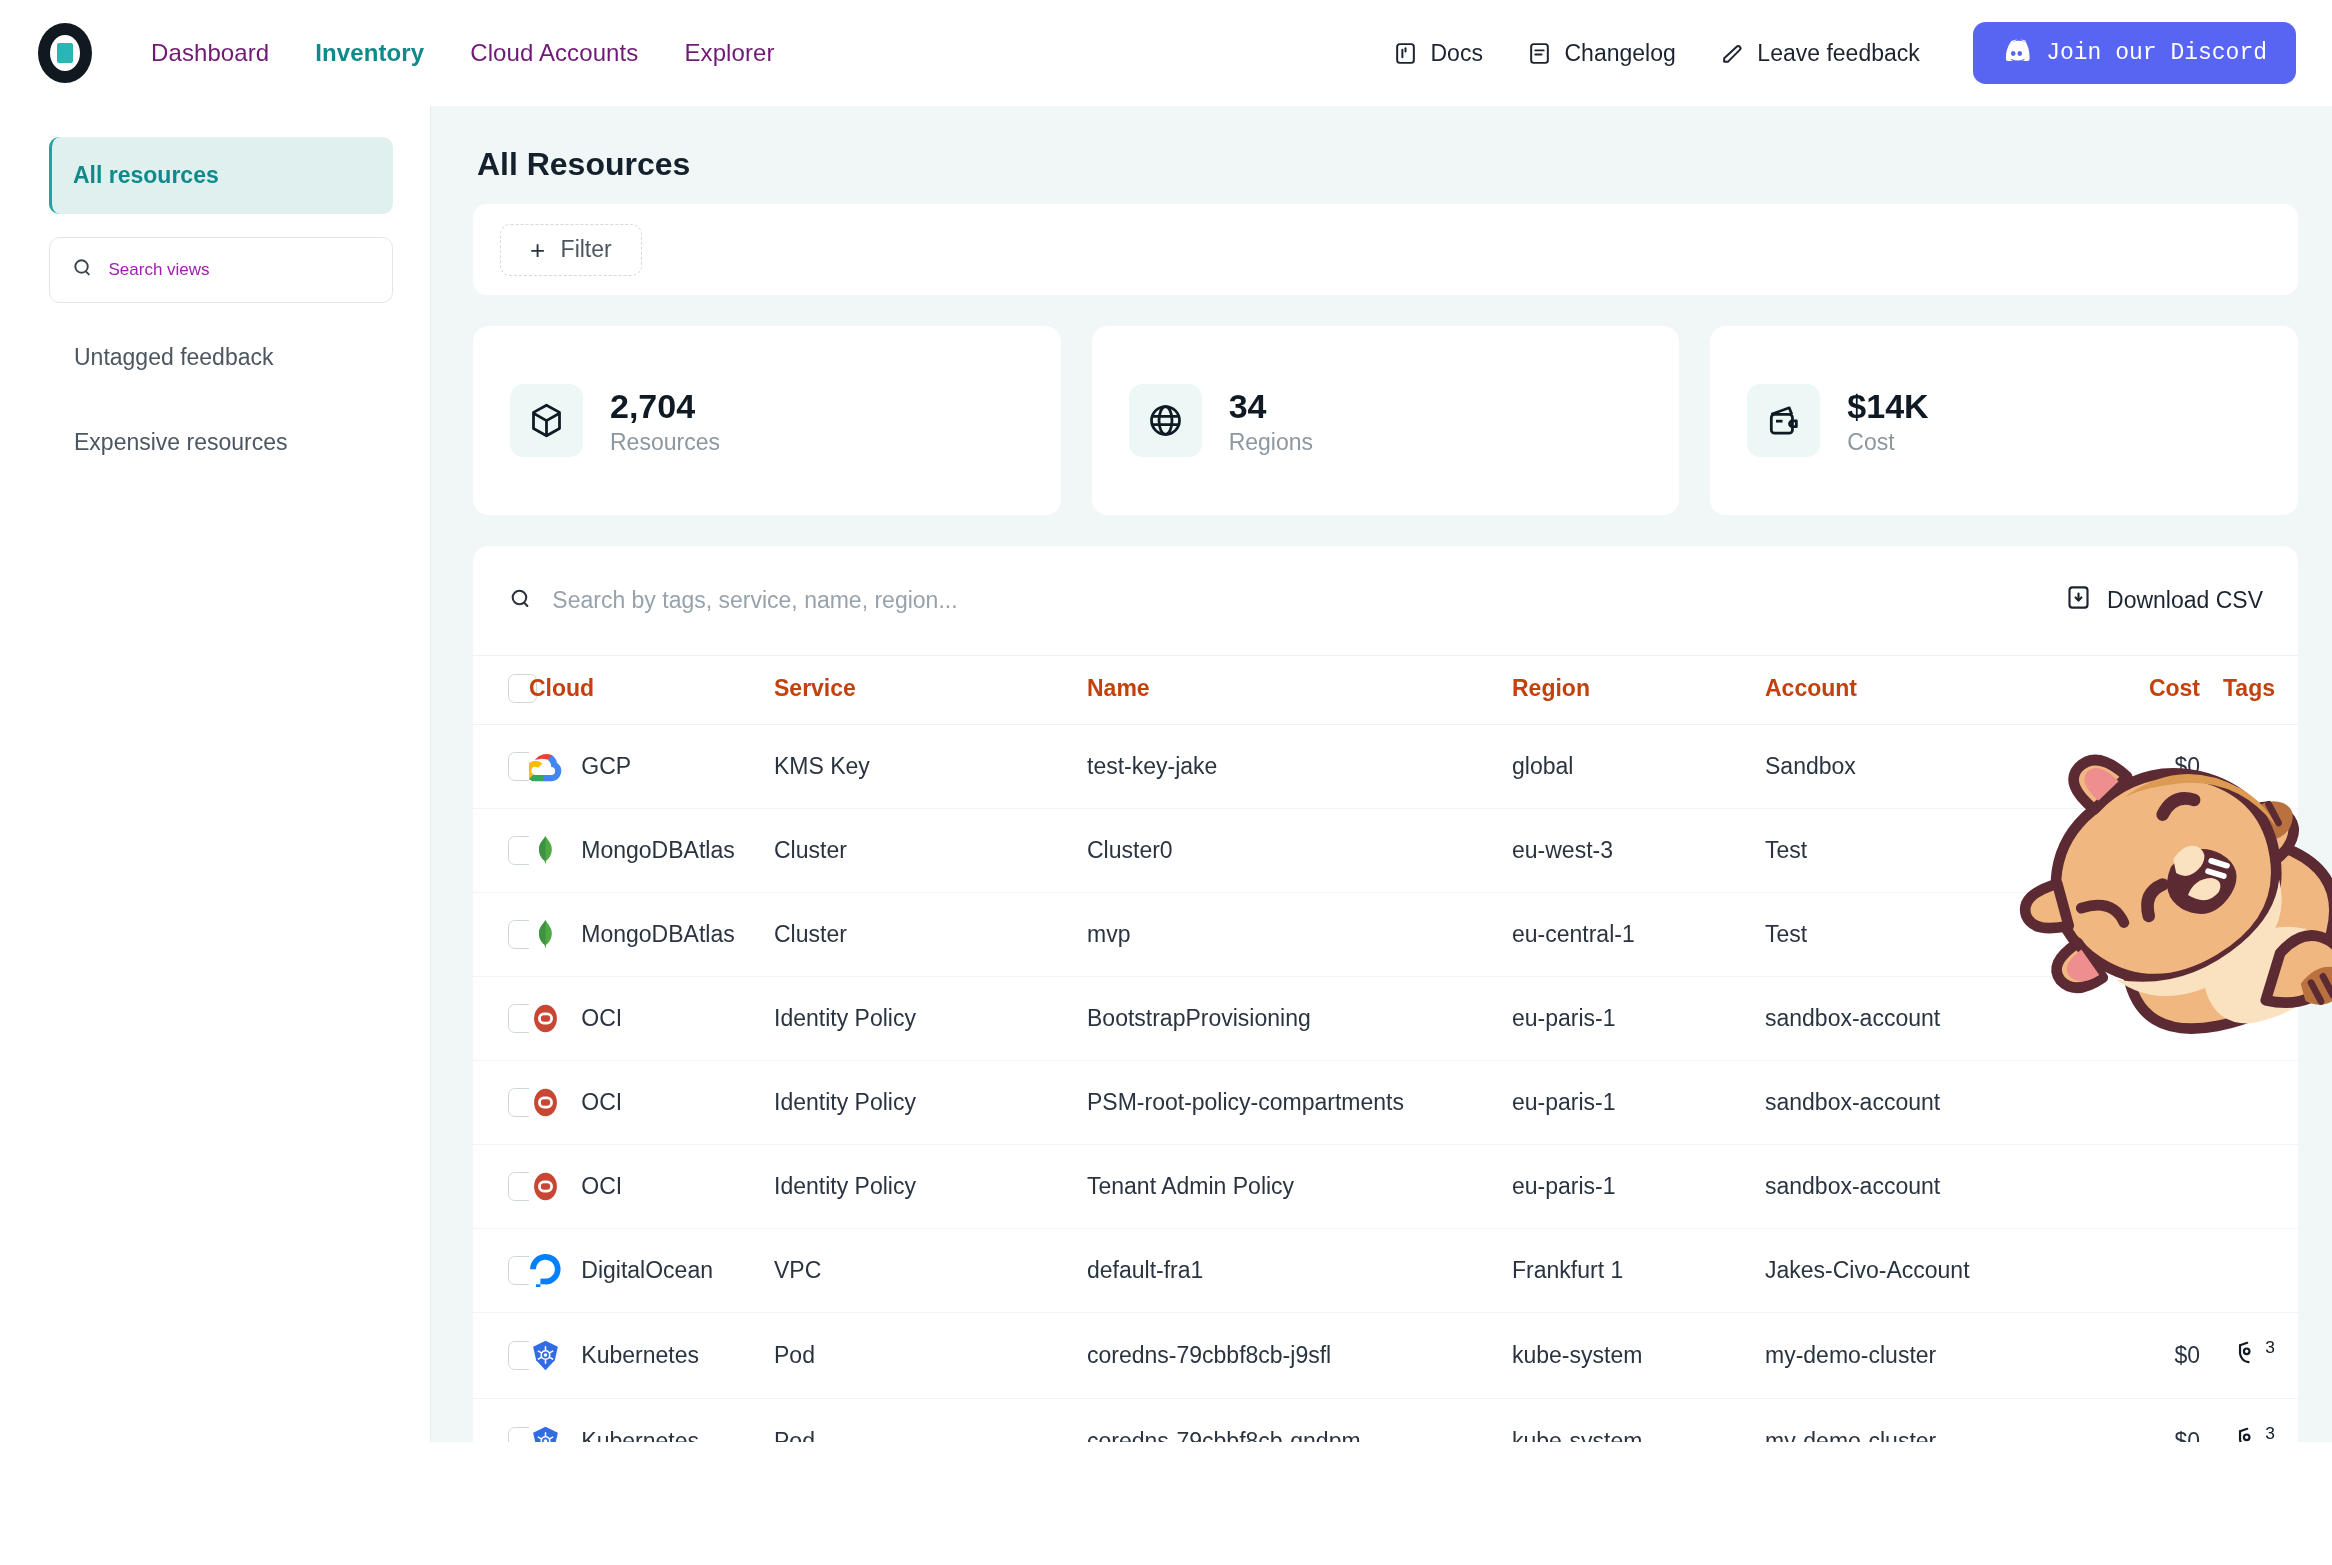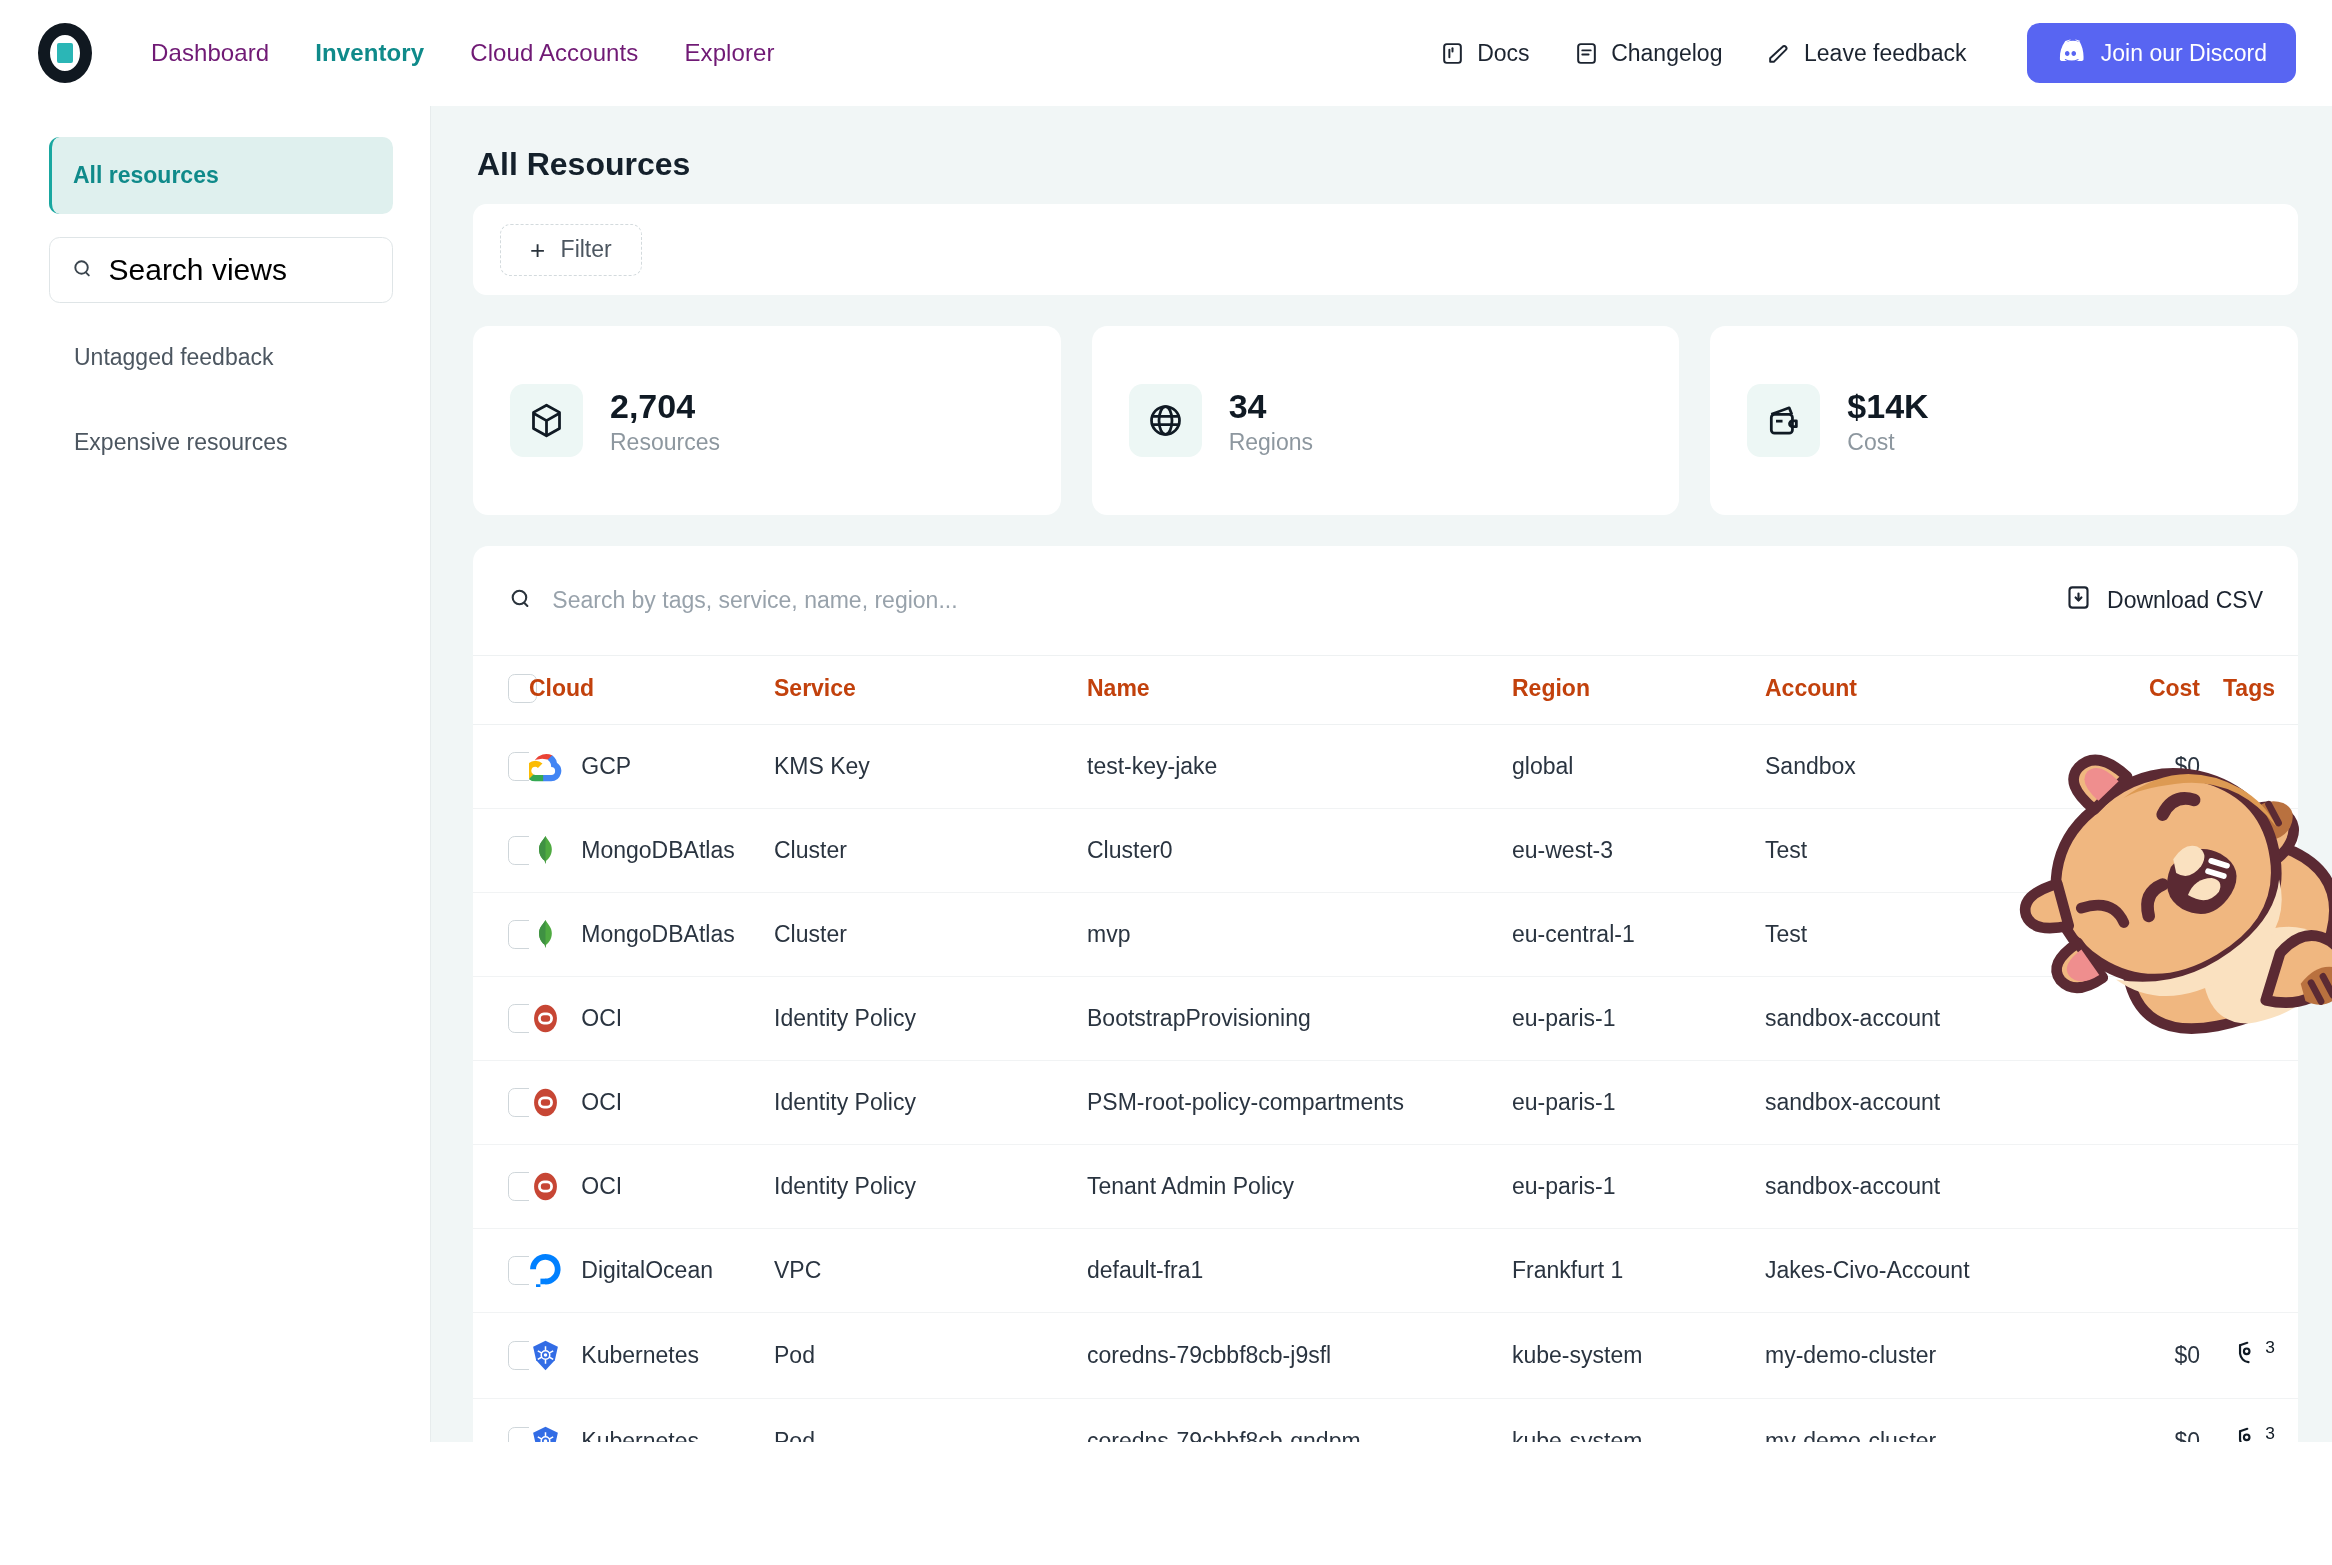--- a/index.html
+++ b/index.html
@@ -42,21 +42,22 @@
     font-size: 23px; color: #1c2430; cursor: pointer; white-space: nowrap;
   }
   .nav-util svg { display: block; }
   .discord-btn {
     display: flex; align-items: center; gap: 15.4px;
     background: #5865f2; color: #ffffff;
     border-radius: 12.6px;
     padding: 16.4px 29px;
     font-size: 23px;
     cursor: pointer; white-space: nowrap;
-    margin-left: 17px;
+    margin-left: 9px;
+    font-family: Liberation Mono, monospace;
   }
 
   
   .shell { display: flex; height: 1336px; margin-left: 12px; }
 
   .sidebar {
     width: 419px; min-width: 419px;
     background: #ffffff;
     border-right: 1px solid #e7eced;
     padding: 31px 37px 0 37px;
@@ -74,21 +75,21 @@
   }
   .search-views {
     margin: 23px 0 11.6px 0;
     height: 66px;
     border: 1px solid #dfe5e7;
     border-radius: 10.6px;
     display: flex; align-items: center; gap: 14.5px;
     padding: 0 21px;
     cursor: text;
   }
-  .search-views span { font-size: 30px; color: #000000; }
+  .search-views span { font-size: 17px; color: #a21caf; }
   .view-plain { font-size: 23px; color: #4c5660; padding: 29px 25px; cursor: pointer; }
 
   .main {
     flex: 1;
     background: #f1f6f6;
     padding: 25px 35px 0 42px;
     overflow: hidden;
     position: relative;
   }
   .page-title { font-size: 32px; color: #14202b; font-weight: 700; margin: 15.4px 0 21px 3.9px; }

